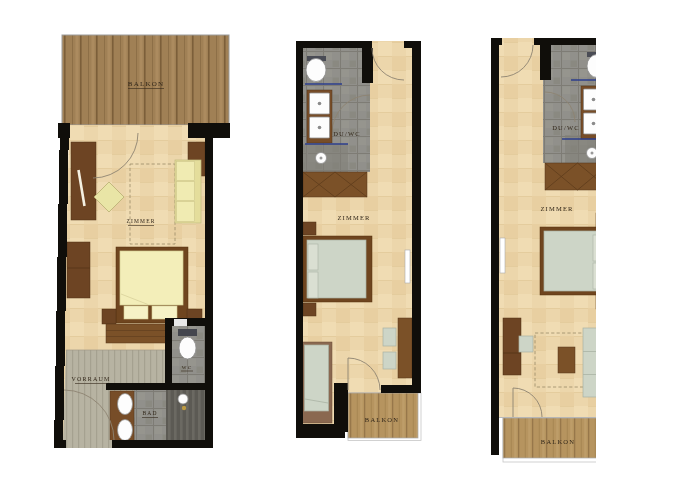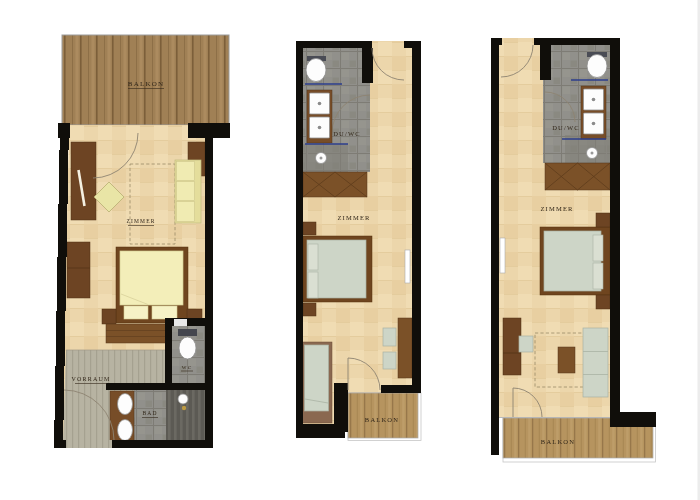--- a/index.html
+++ b/index.html
@@ -1,16 +1,16 @@
 <!DOCTYPE html>
 <html style="--wall: #100e0a; --floor: #ecd6ab; --balcony_wood_dark: #a08055; --balcony_wood_light: #b6945f; --tile_gray: #91908b; --vorraum_floor: #b7b3a2; --furniture_brown: #7b5128; --bed_yellow: #f3eeb9; --sofa_yellow: #f0ebb2; --upholstery_sage: #cdd5c7; --glass_blue: #2c3e8c; --label: #32271a; --outline: #9b9b9b;"><head>
 <meta charset="utf-8">
 <style>
   html,body{margin:0;padding:0;background:#ffffff;}
-  #sheet{position:relative;width:700px;height:500px;background:#fff;overflow:hidden;}
+  #sheet{position:relative;width:596px;height:500px;background:#fff;overflow:hidden;}
   svg{display:block;}
   .wall{fill:var(--wall);}
   .arc{stroke:#8d8372;fill:none;stroke-width:.9;}
   .leaf{stroke:#8d8372;stroke-width:.9;}
   .blue{stroke:var(--glass_blue);stroke-width:1.7;}
   .lbl{font-family:"Liberation Serif",serif;fill:var(--label);letter-spacing:1.2px;}
   .ul{stroke:var(--label);stroke-width:.6;}
   .sage{fill:var(--upholstery_sage);stroke:#a9b2a3;stroke-width:.7;}
   .brown{fill:var(--furniture_brown);stroke:#54351a;stroke-width:.5;}
   .dkbrown{fill:#6d4423;stroke:#4f3014;stroke-width:.5;}

